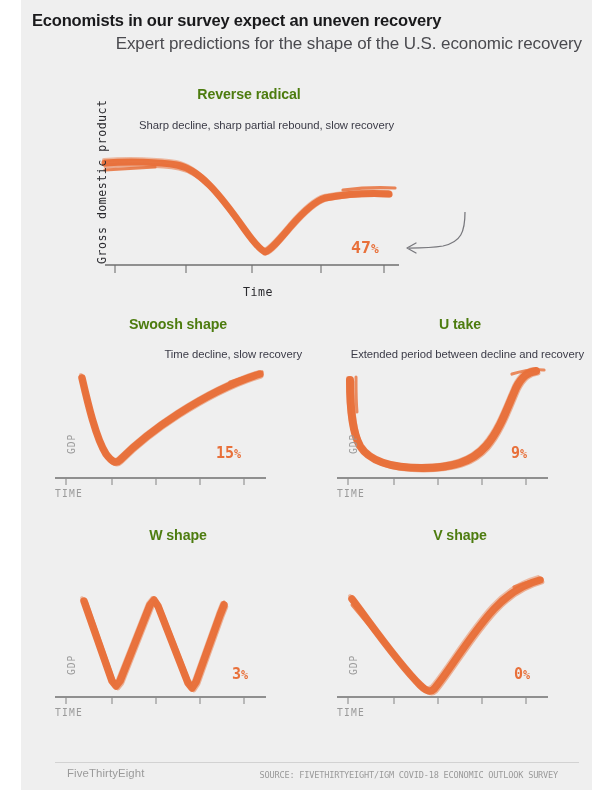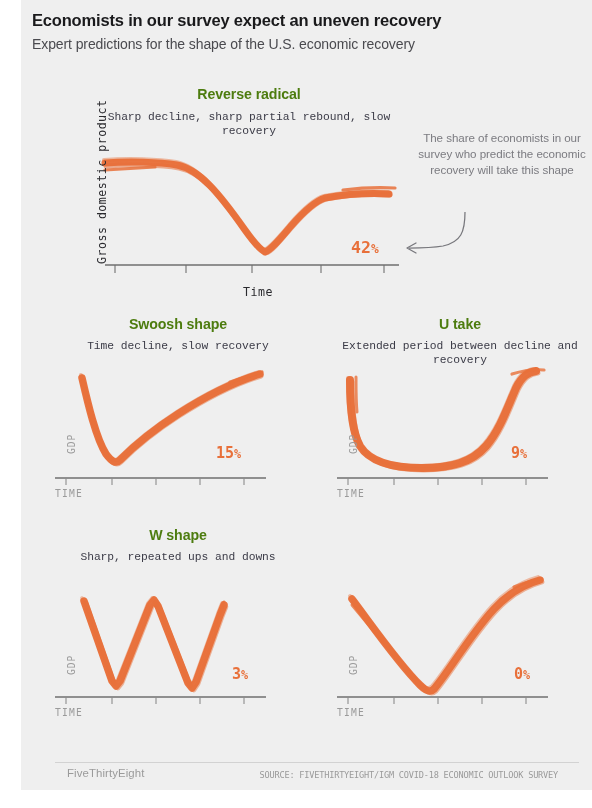--- a/index.html
+++ b/index.html
@@ -36,46 +36,46 @@
   }
   .title {
     font-size: 16.5px;
     font-weight: bold;
     color: #1a1a1c;
     letter-spacing: -0.18px;
     line-height: 22px;
     margin: 0;
   }
   .subtitle {
-    font-size: 14px;
+    font-size: 17px;
     font-weight: normal;
     color: #4a4a4f;
     line-height: 20px;
     margin: 3px 0 0 0;
     letter-spacing: -0.1px;
+    text-align: right;
   }
 
   .panel { position: absolute; }
 
   .panel-title {
     text-align: center;
     font-size: 14.2px;
     font-weight: bold;
     color: #4d7c0f;
     line-height: 17px;
     letter-spacing: -0.1px;
   }
   .panel-sub {
-    text-align: center;
+    text-align: right;
     font-size: 11.3px;
     color: #3b3b47;
     line-height: 14px;
-    margin-top: 4px;
+    margin-top: 12px;
     letter-spacing: -0.05px;
-    font-family: Liberation Mono, monospace;
   }
 
   .plot { position: absolute; }
   .plot svg { display: block; }
 
   .pct {
     position: absolute;
     font-family: "DejaVu Sans Mono", monospace;
     font-weight: bold;
     color: #e8703a;
@@ -196,23 +196,22 @@
           <line x1="193" y1="2" x2="193" y2="10"></line>
           <line x1="262" y1="2" x2="262" y2="10"></line>
           <line x1="325" y1="2" x2="325" y2="10"></line>
         </g>
       </svg>
     </div>
 
     <div class="axis-y-label" id="rr-ylabel">Gross domestic product</div>
     <div class="axis-x-label" id="rr-xlabel">Time</div>
 
-    <div class="pct" id="rr-pct"><span>42</span><span class="sym">%</span></div>
-
-    <div id="annotation">The share of economists in our survey who predict the economic recovery will take this shape</div>
+    <div class="pct" id="rr-pct"><span>47</span><span class="sym">%</span></div>
+
     <svg id="annotation-arrow" width="78" height="46">
       <path d="M66,2 C66,22 62,32 44,36 C32,38 22,38 10,38" fill="none" stroke="#77777c" stroke-width="1.25"></path>
       <path d="M17,33 L8,38 L17,43" fill="none" stroke="#77777c" stroke-width="1.25" stroke-linecap="round" stroke-linejoin="round"></path>
     </svg>
 
     <div class="panel" id="panel-swoosh">
       <div class="panel-title small-title">Swoosh shape</div>
       <div class="panel-sub small-sub">Time decline, slow recovery</div>
 
       <div class="plot" style="left:0px; top:40px;">
@@ -279,21 +278,20 @@
         </g>
       </svg>
 
       <div class="axis-x-label small-xlabel" style="left:1px; top:172px;">TIME</div>
 
       <div class="pct small-pct" style="left:175px; top:128px;"><span>9</span><span class="sym">%</span></div>
     </div>
 
     <div class="panel" id="panel-w">
       <div class="panel-title small-title">W shape</div>
-      <div class="panel-sub small-sub">Sharp, repeated ups and downs</div>
 
       <div class="plot" style="left:0px; top:42px;">
         <svg width="248" height="130" viewBox="0 0 248 130">
           <g fill="none" stroke="#e8703a" stroke-linecap="round" stroke-linejoin="round">
             <path d="M30,32 L58,112 L62,117 L66,112 L96,36 L100,31 L104,37 L134,114
                      L138,119 L142,113 L166,46 L170,36" stroke-width="7.5" opacity="0.97"></path>
             <path d="M32,34 L60,114 L64,119 L68,114 L98,38 L102,33 L106,39 L136,116
                      L140,121 L144,115 L168,48 L172,38" stroke-width="4.6" opacity="0.5"></path>
             <path d="M28,29 L56,110 L60,115 L64,110 L94,34 L98,29 L102,35 L132,112
                      L136,117 L140,111 L164,44 L168,34" stroke-width="3.6" opacity="0.4"></path>
@@ -314,20 +312,21 @@
           <line x1="190" y1="2" x2="190" y2="9"></line>
         </g>
       </svg>
 
       <div class="axis-x-label small-xlabel" style="left:1px; top:180px;">TIME</div>
 
       <div class="pct small-pct" style="left:178px; top:138px;"><span>3</span><span class="sym">%</span></div>
     </div>
 
     <div class="panel" id="panel-v">
+      <div class="panel-title small-title">V shape</div>
 
       <div class="plot" style="left:0px; top:42px;">
         <svg width="248" height="130" viewBox="0 0 248 130">
           <g fill="none" stroke="#e8703a" stroke-linecap="round" stroke-linejoin="round">
             <path d="M16,30 C30,48 60,92 84,116 C90,122 94,124 98,120
                      C112,104 134,66 158,40 C172,25 186,16 204,11" stroke-width="7.5" opacity="0.97"></path>
             <path d="M18,32 C32,50 62,94 86,118 C92,124 96,126 100,122
                      C114,106 136,68 160,42 C174,27 188,18 206,13" stroke-width="4.8" opacity="0.5"></path>
             <path d="M14,27 C28,45 58,89 82,113 C88,119 92,121 96,117
                      C110,101 132,63 156,37 C170,22 184,13 202,8" stroke-width="3.8" opacity="0.42"></path>

